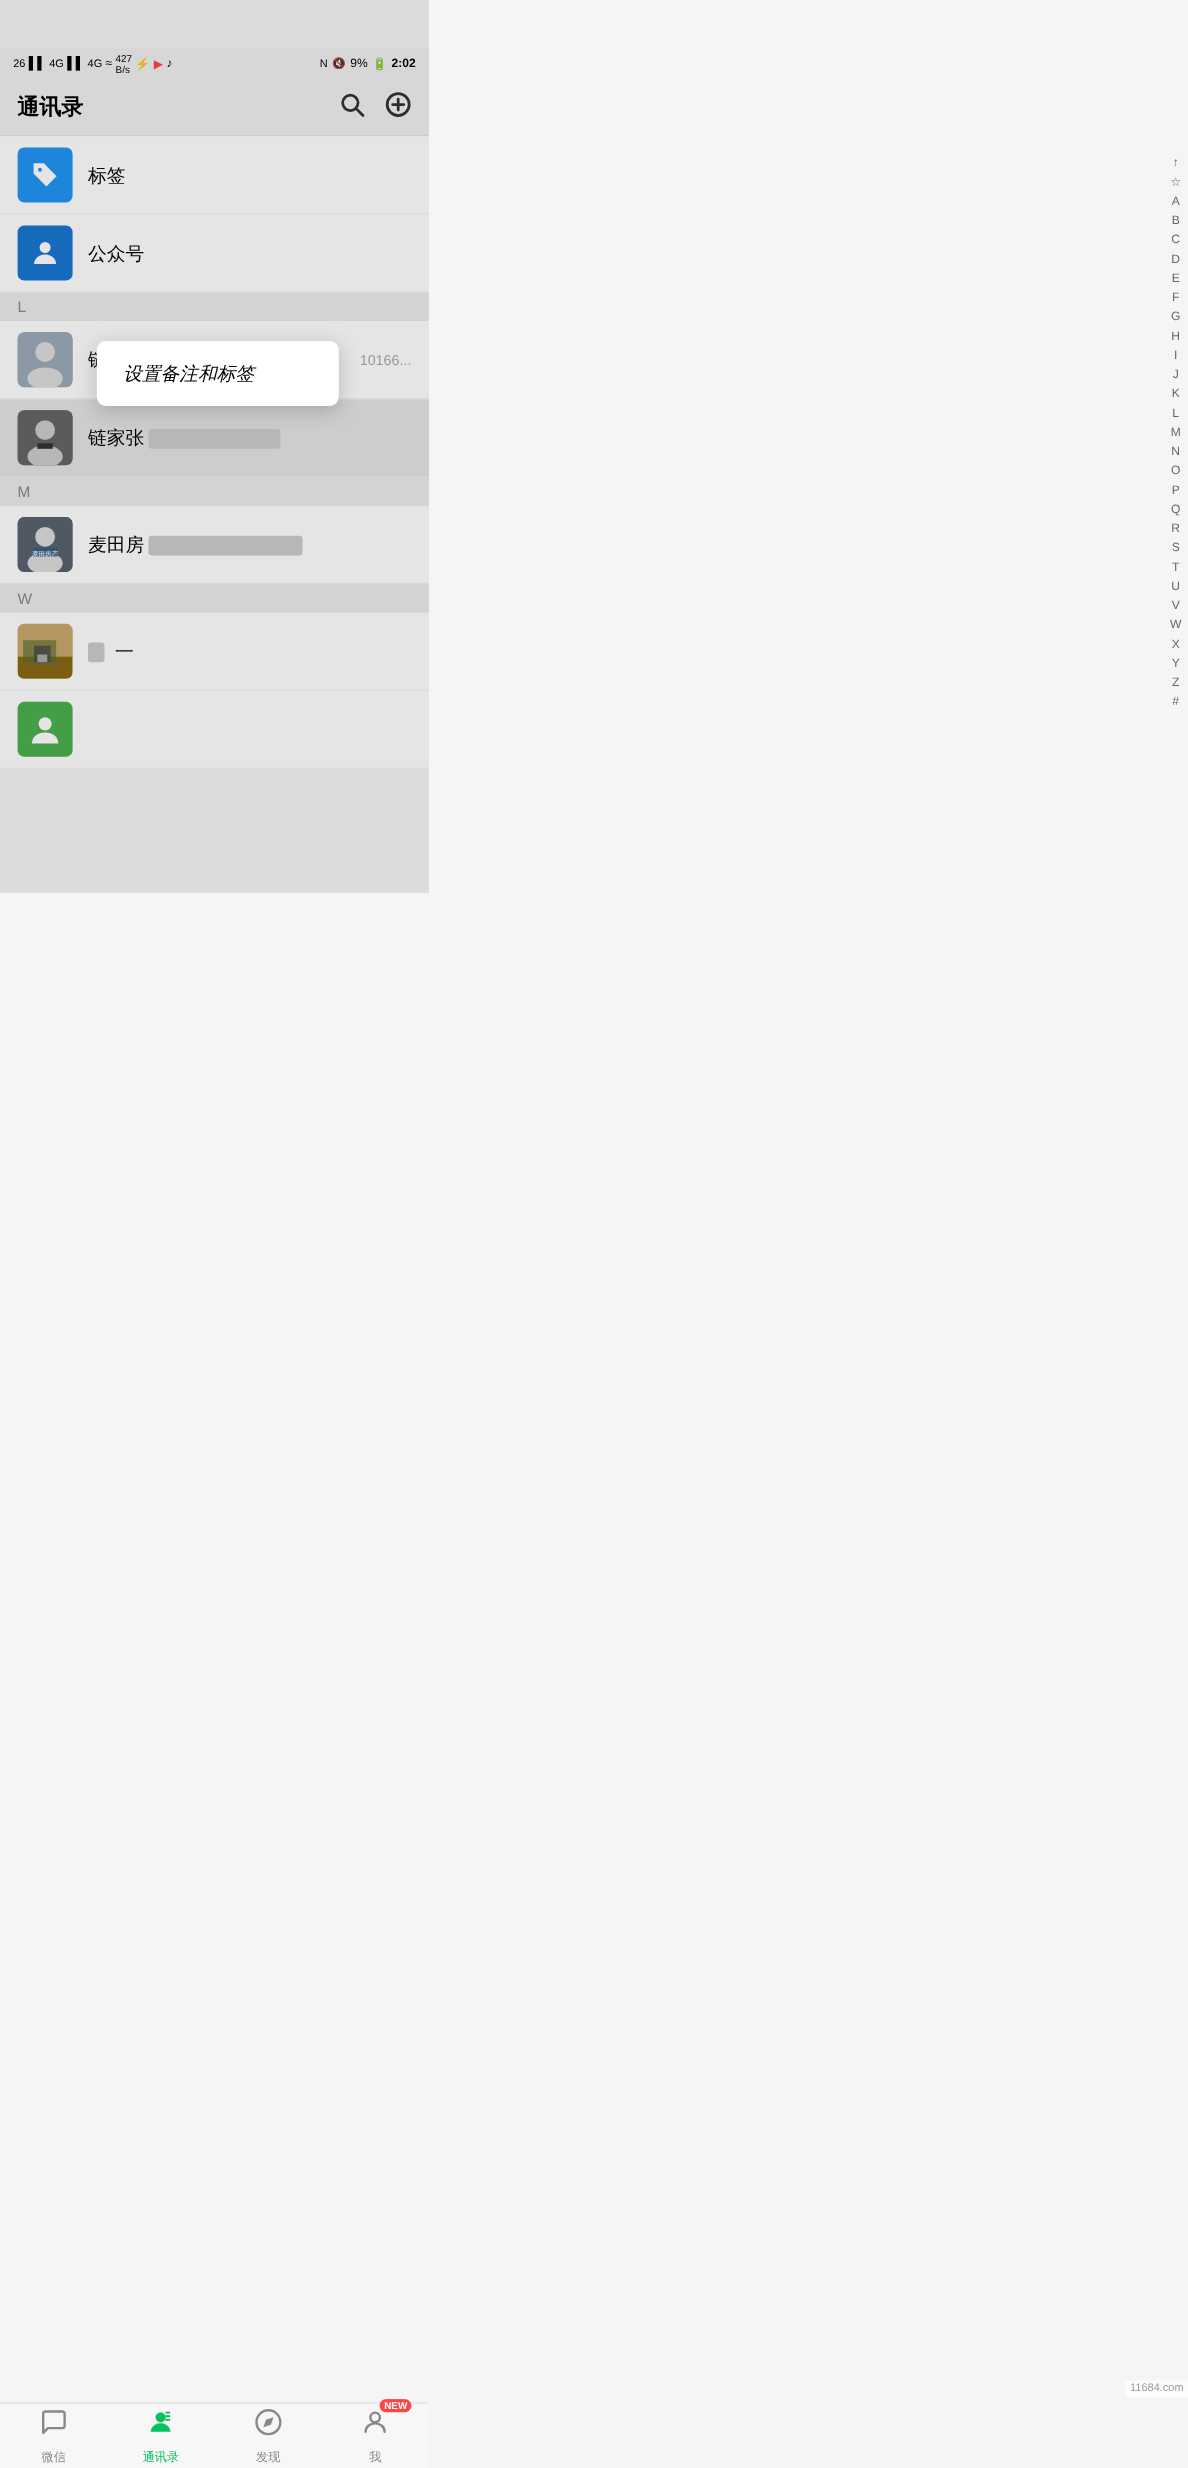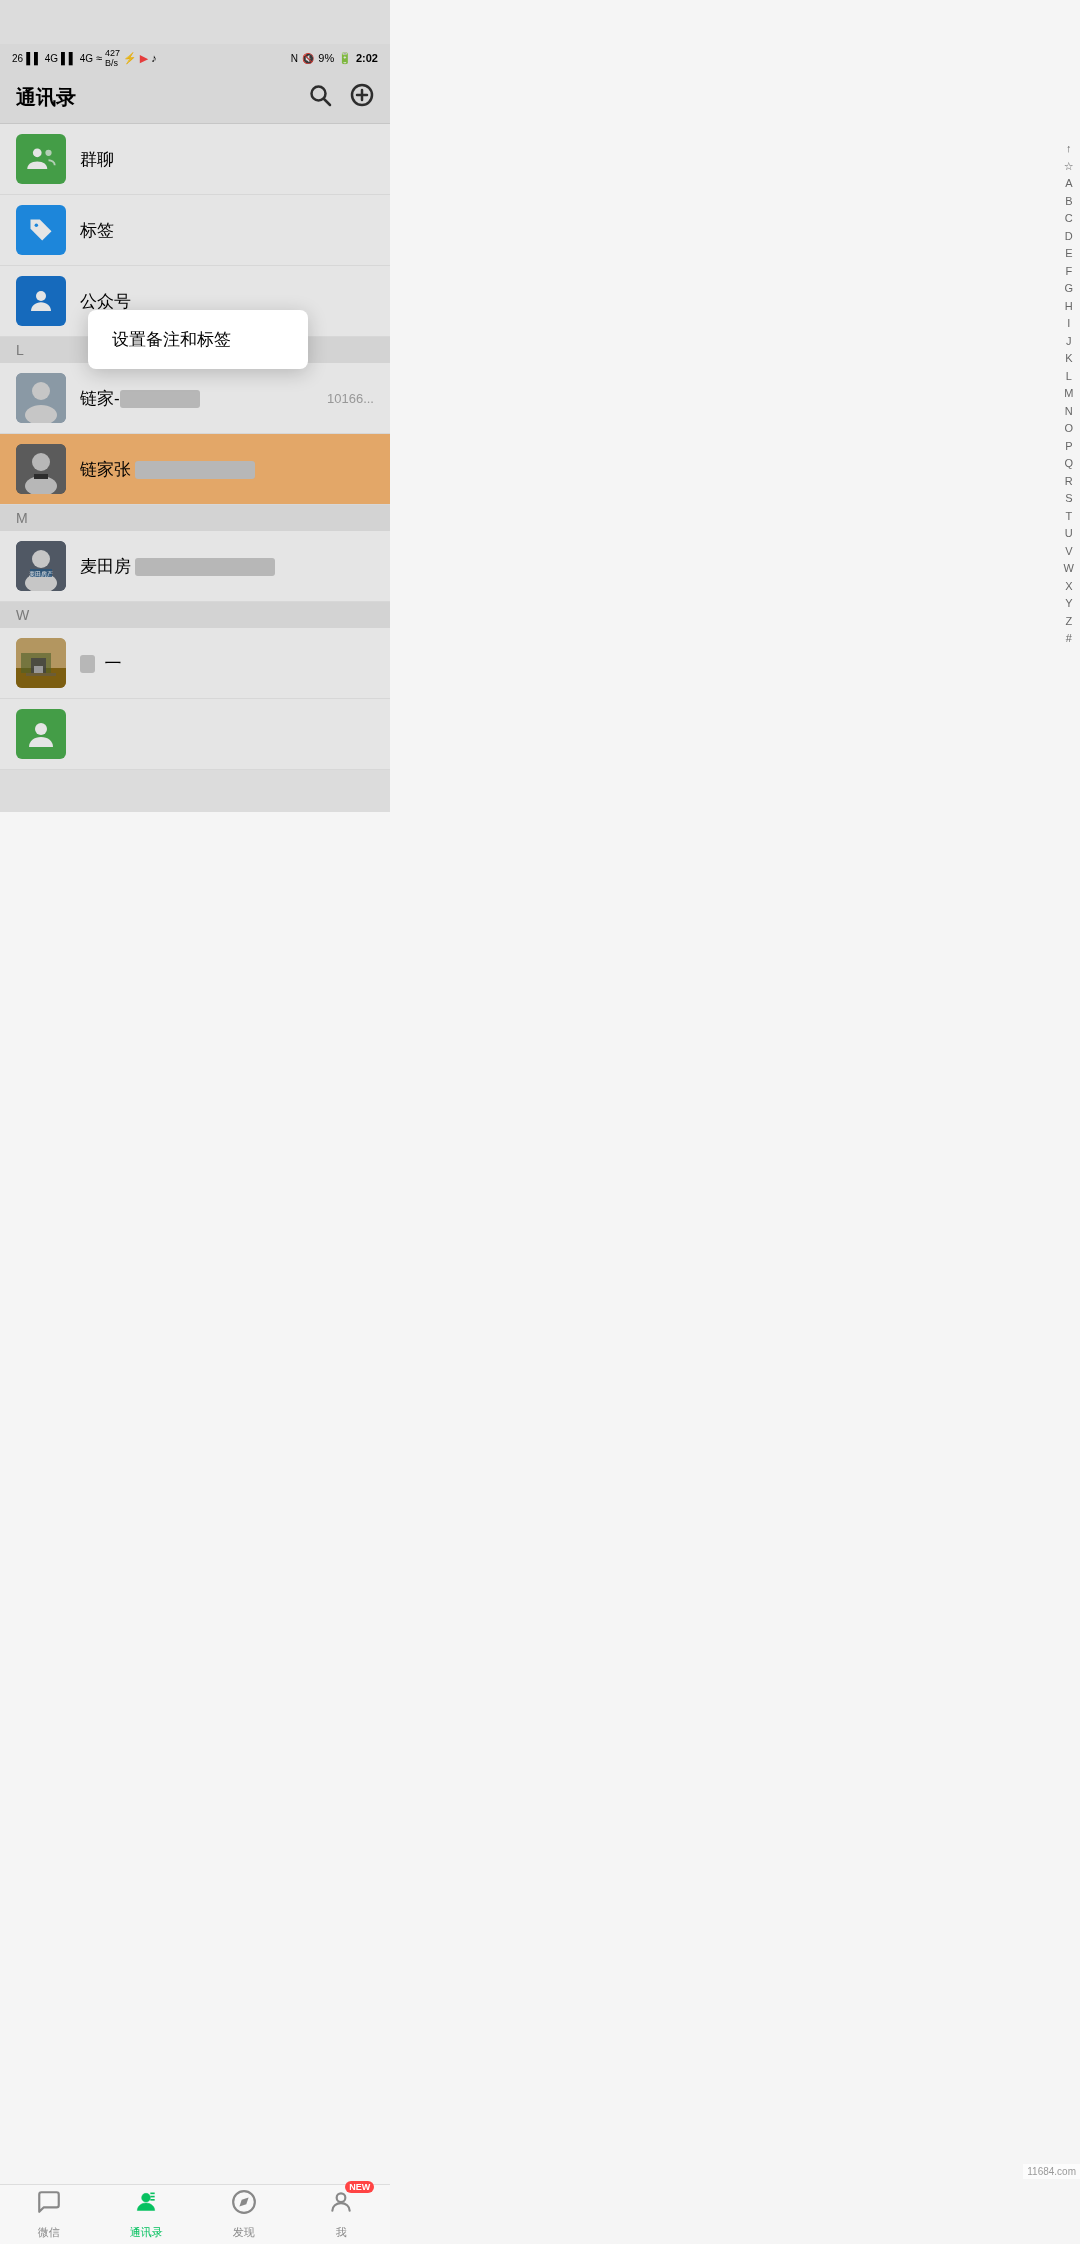--- a/index.html
+++ b/index.html
@@ -80,21 +80,21 @@
 
     .contact-item {
       display: flex;
       align-items: center;
       padding: 10px 16px;
       border-bottom: 1px solid #f0f0f0;
       background: #fff;
       cursor: pointer;
     }
     .contact-item.highlighted {
-      background: #fdba74;
+      background: #e5e5e5;
     }
 
     .contact-avatar {
       width: 50px;
       height: 50px;
       border-radius: 6px;
       margin-right: 14px;
       flex-shrink: 0;
       display: flex;
       align-items: center;
@@ -135,20 +135,21 @@
     .context-menu {
       position: absolute;
       left: 88px;
       top: 310px;
       background: white;
       border-radius: 8px;
       box-shadow: 0 4px 20px rgba(0,0,0,0.2);
       z-index: 100;
       width: 220px;
       overflow: hidden;
+      font-style: italic;
     }
     .context-menu-item {
       padding: 18px 24px;
       font-size: 17px;
       color: #000;
       cursor: pointer;
       border-bottom: 1px solid #f0f0f0;
     }
     .context-menu-item:last-child {
       border-bottom: none;
@@ -316,31 +317,20 @@
   <span class="alpha-item">W</span>
   <span class="alpha-item">X</span>
   <span class="alpha-item">Y</span>
   <span class="alpha-item">Z</span>
   <span class="alpha-item">#</span>
 </div>
 
 <div class="contact-list">
 
 
-  <div class="contact-item">
-    <div class="contact-avatar green">
-      <svg class="person-svg" viewBox="0 0 24 24">
-        <circle cx="9" cy="7" r="3.5" fill="white"></circle>
-        <path d="M1 20c0-3.5 3-6 8-6s8 2.5 8 6" fill="white"></path>
-        <circle cx="18" cy="7" r="2.5" fill="rgba(255,255,255,0.7)"></circle>
-        <path d="M18 13c2.5 0 5 1.5 5 4" stroke="rgba(255,255,255,0.7)" stroke-width="1.5" fill="none"></path>
-      </svg>
-    </div>
-    <span class="contact-name">群聊</span>
-  </div>
 
   <div class="contact-item">
     <div class="contact-avatar blue">
       <svg class="tag-svg" viewBox="0 0 24 24">
         <path d="M3 3h8l10 10-8 8L3 11V3z" fill="white"></path>
         <circle cx="8" cy="8" r="1.5" fill="#2196f3"></circle>
       </svg>
     </div>
     <span class="contact-name">标签</span>
   </div>

